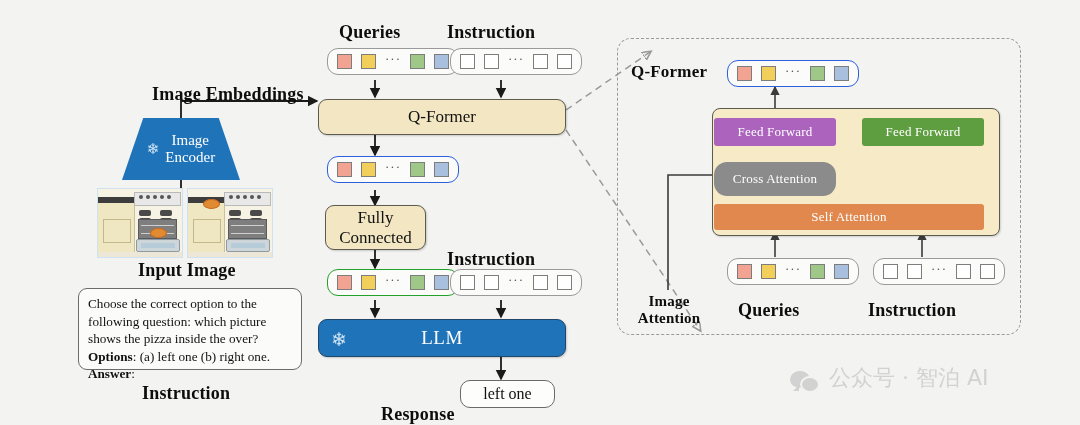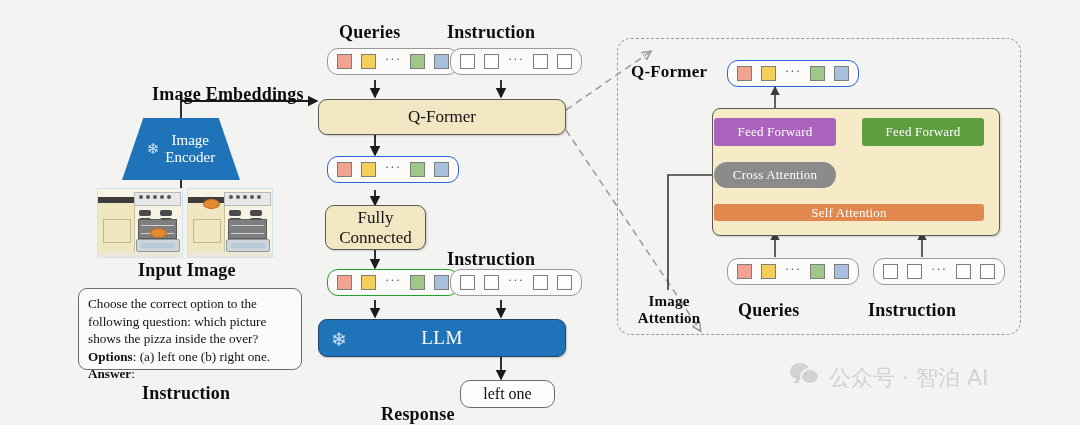--- a/index.html
+++ b/index.html
@@ -182,21 +182,21 @@
   .k-oven{position:absolute;left:40px;top:30px;width:39px;height:20px;background:#7e7e7e;border:1px solid #5a5a5a;box-sizing:border-box;}
   .k-rack{position:absolute;left:2px;top:6px;width:33px;height:1px;background:#cfcfcf;}
   .k-door{position:absolute;left:38px;top:50px;width:44px;height:13px;background:#cfd6da;border:1px solid #8e9aa2;box-sizing:border-box;border-radius:2px;}
   .k-door i{position:absolute;left:4px;top:3px;right:4px;bottom:3px;background:#b6ccd8;display:block;}
   .pizza{position:absolute;width:15px;height:8px;border-radius:50%;background:#e08a32;border:1.5px solid #c96a1d;}
   .k-floor{position:absolute;left:0;bottom:0;width:100%;height:5px;background:#ece7d7;}
 
   
   .watermark {
     display: flex;
-    align-items: flex-start;
+    align-items: flex-end;
     gap: 9px;
     color: #d2d2d2;
     font-size: 22px;
     font-family: "DejaVu Sans", sans-serif;
     user-select: none;
   }
   .wechat {
     position: relative;
     width: 30px; height: 22px;
   }
@@ -425,23 +425,23 @@
     <span class="tok c3"></span>
     <span class="tok c4"></span>
   </div>
 
   <div class="abs panel-inner" style="left:712px; top:108px; width:288px; height:128px;"></div>
 
   <div class="abs ib ff-purple" style="left:714px; top:118px; width:122px; height:28px;">Feed Forward</div>
 
   <div class="abs ib ff-green" style="left:862px; top:118px; width:122px; height:28px;">Feed Forward</div>
 
-  <div class="abs ib cross" style="left:714px; top:162px; width:122px; height:26px;border-radius:13px;">Cross Attention</div>
-
-  <div class="abs ib self" style="left:714px; top:204px; width:270px; height:17px;">Self Attention</div>
+  <div class="abs ib cross" style="left:714px; top:162px; width:122px; height:34px;border-radius:13px;">Cross Attention</div>
+
+  <div class="abs ib self" style="left:714px; top:204px; width:270px; height:26px;">Self Attention</div>
 
   <div class="abs token-strip grey" style="left:727px; top:258px;">
     <span class="tok c1"></span>
     <span class="tok c2"></span>
     <span class="dots">···</span>
     <span class="tok c3"></span>
     <span class="tok c4"></span>
   </div>
 
   <div class="abs token-strip grey" style="left:873px; top:258px;">

